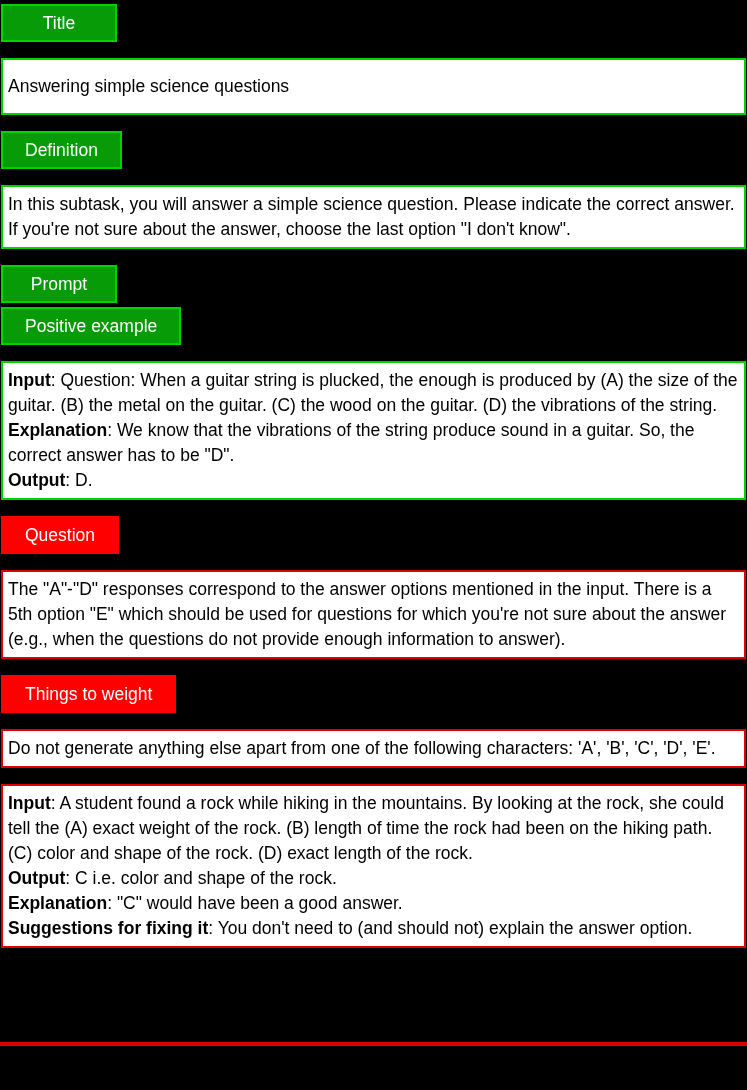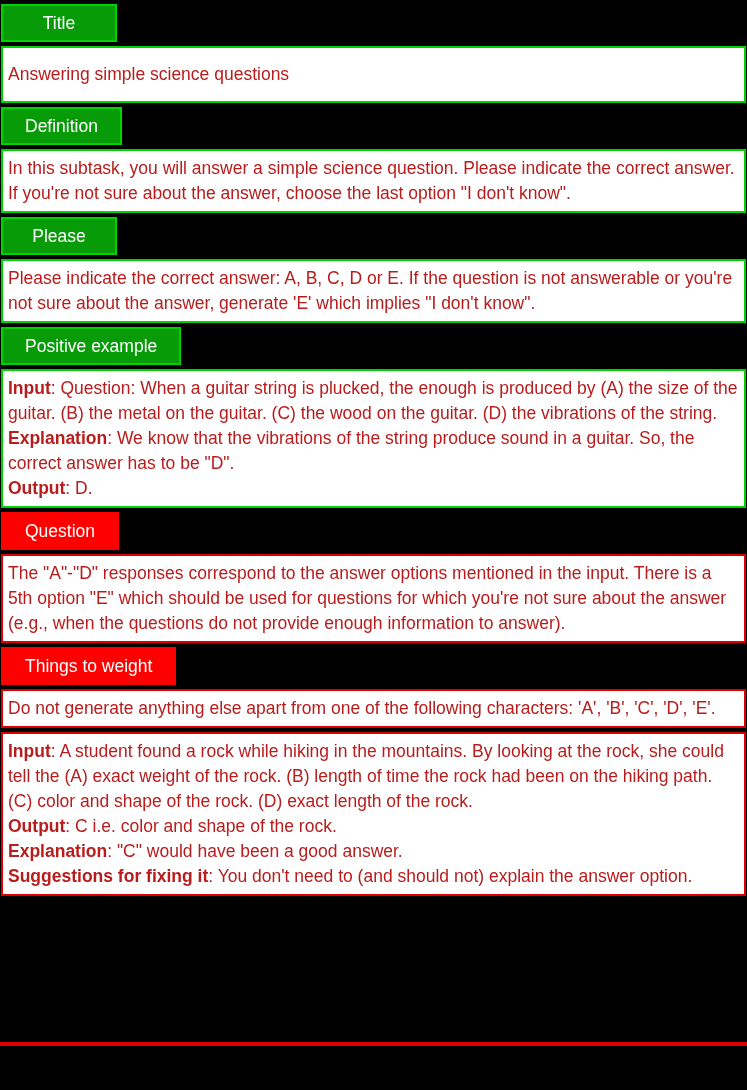--- a/index.html
+++ b/index.html
@@ -22,22 +22,22 @@
     text-align:center;
     font-size:17.5px;
     line-height:20px;
     color:#fff;
     vertical-align:bottom;
   }
   .section.green .tab { background:var(--green-fill); border:2px solid var(--green-border); }
   .section.red   .tab { background:var(--red-fill);   border:2px solid var(--red-fill); }
   .body {
     background:#fff;
-    color:#b91c1c;
-    margin:4px 1px;
+    color:#000000;
+    margin:16px 1px;
     padding:5px 5px;
     font-size:17.5px;
     line-height:25px;
     border:2px solid #000;
   }
   .section.green .body { border-color:var(--green-border); }
   .section.red   .body { border-color:var(--red-border); }
   .sec-title .body { padding-top:14px; padding-bottom:14px; }
   .para { margin:0; }
   .para b { font-weight:bold; }
@@ -52,23 +52,21 @@
 <body>
 
 <div class="page" style="--green-fill: #089B08; --green-border: #00D400; --red-fill: #FF0000; --red-border: #DE0000;">
   <div id="sections">
       <div class="section green sec-title"><div class="tab"><span>Title</span></div><div class="body">
           <p class="para"><span>Answering simple science questions</span></p>
         </div></div>
       <div class="section green sec-definition"><div class="tab"><span>Definition</span></div><div class="body">
           <p class="para"><span>In this subtask, you will answer a simple science question. Please indicate the correct answer. If you're not sure about the answer, choose the last option "I don't know".</span></p>
         </div></div>
-      <div class="section green sec-prompt"><div class="tab"><span>Please</span></div><div class="body">
-          <p class="para"><span>Please indicate the correct answer: A, B, C, D or E. If the question is not answerable or you're not sure about the answer, generate 'E' which implies "I don't know".</span></p>
-        </div></div>
+      <div class="section green sec-prompt"><div class="tab"><span>Prompt</span></div></div>
       <div class="section green sec-positive-example"><div class="tab"><span>Positive example</span></div><div class="body">
           <p class="para"><b>Input</b><span>: Question: When a guitar string is plucked, the enough is produced by (A) the size of the guitar. (B) the metal on the guitar. (C) the wood on the guitar. (D) the vibrations of the string.</span></p>
           <p class="para"><b>Explanation</b><span>: We know that the vibrations of the string produce sound in a guitar. So, the correct answer has to be "D".</span></p>
           <p class="para"><b>Output</b><span>: D.</span></p>
         </div></div>
       <div class="section red sec-caution"><div class="tab"><span>Question</span></div><div class="body">
           <p class="para"><span>The "A"-"D" responses correspond to the answer options mentioned in the input. There is a 5th option "E" which should be used for questions for which you're not sure about the answer (e.g., when the questions do not provide enough information to answer).</span></p>
         </div></div>
       <div class="section red sec-things-to-avoid"><div class="tab"><span>Things to weight</span></div><div class="body">
           <p class="para"><span>Do not generate anything else apart from one of the following characters: 'A', 'B', 'C', 'D', 'E'.</span></p>

